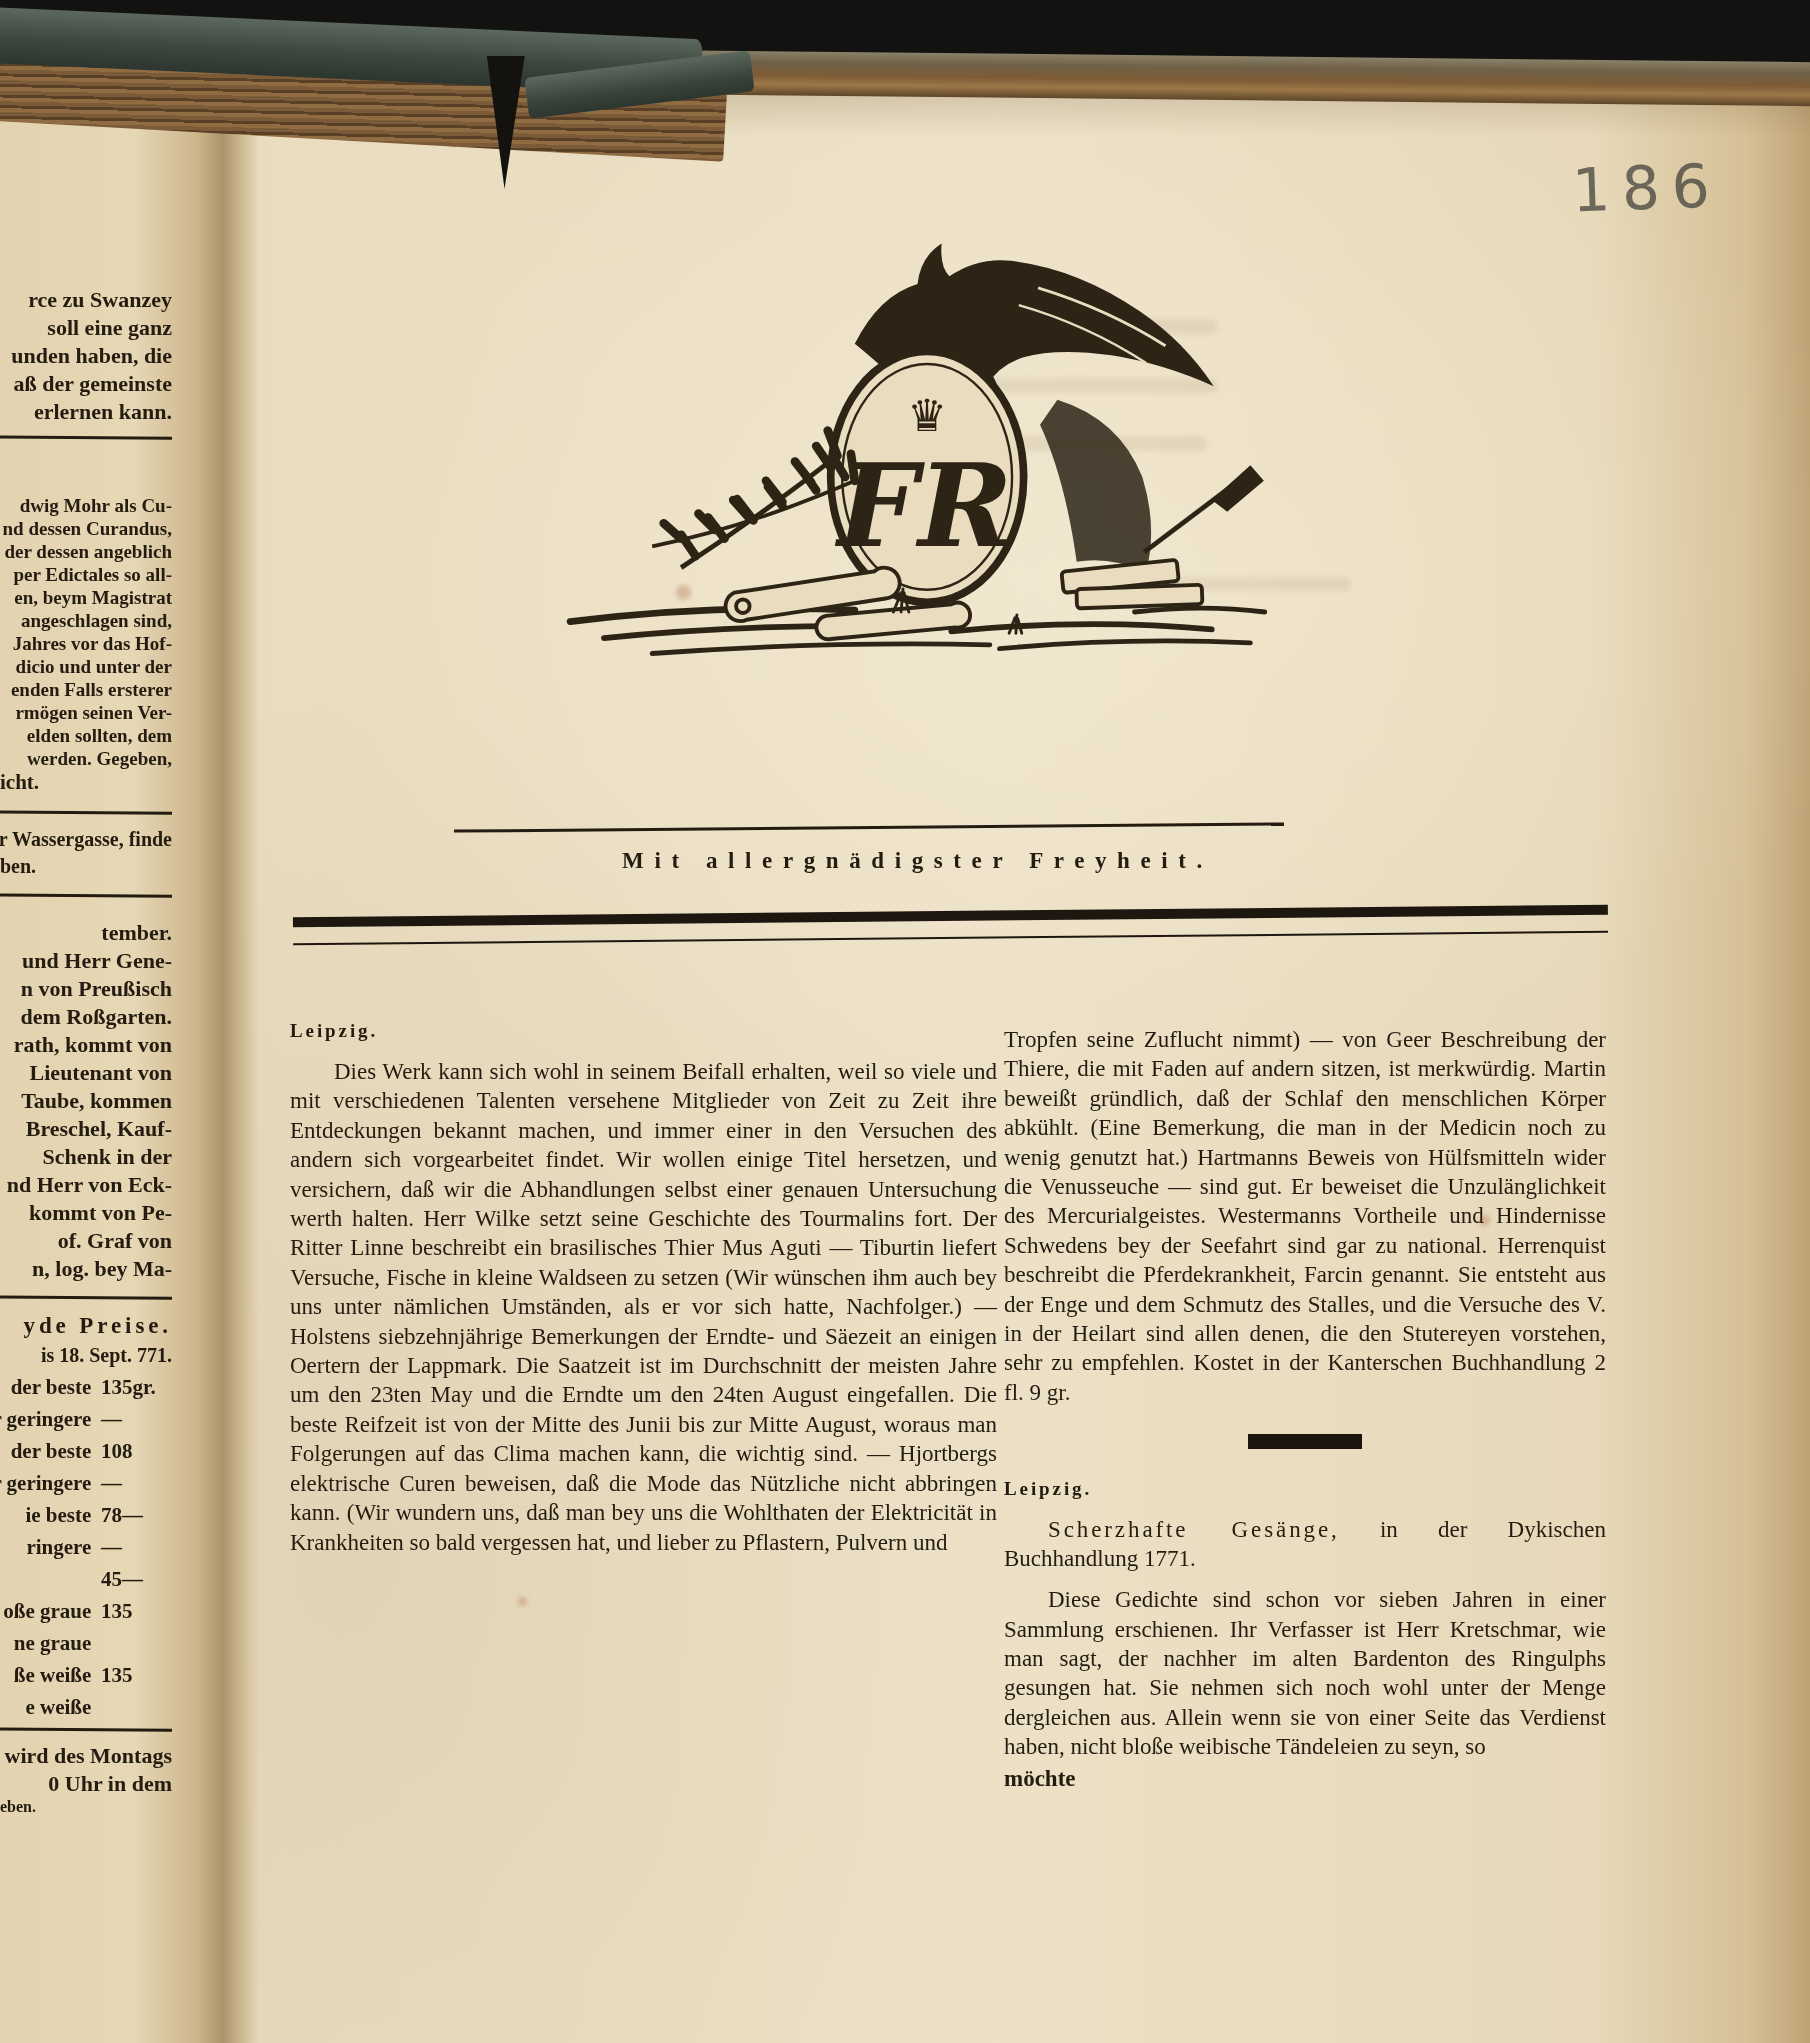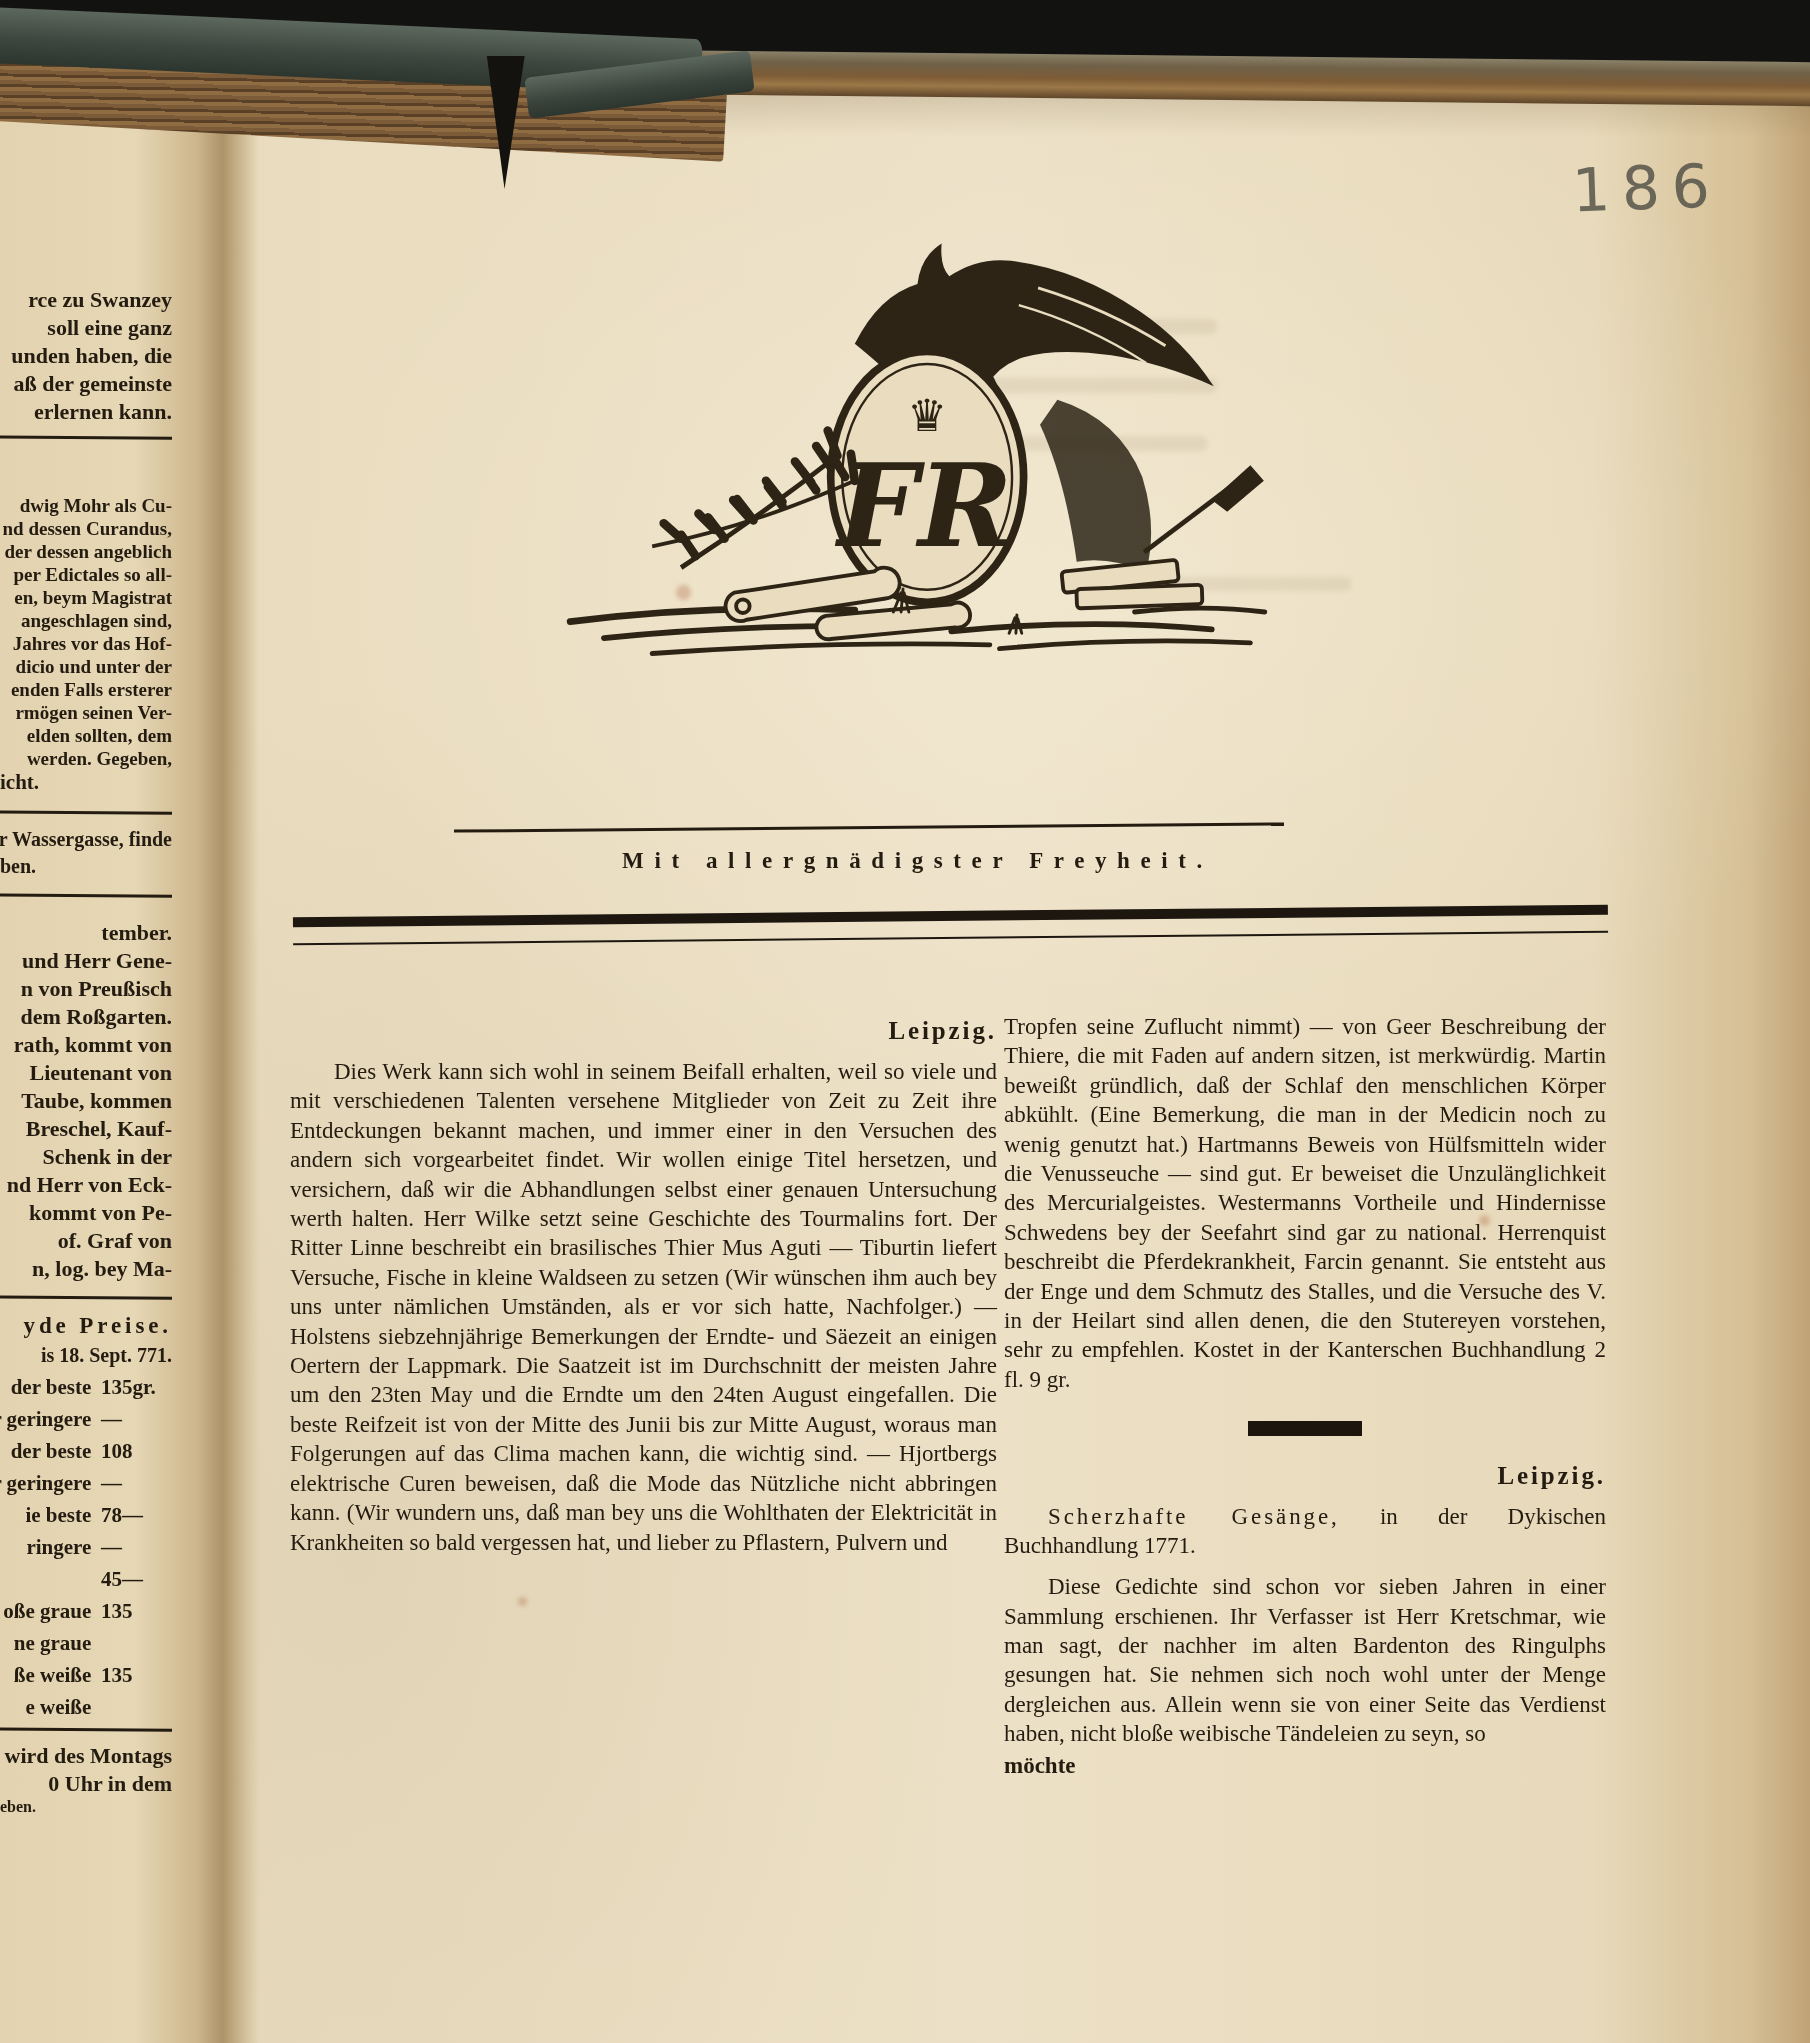--- a/index.html
+++ b/index.html
@@ -58,23 +58,23 @@
   .privilege{position:absolute;left:290px;top:848px;width:1255px;text-align:center;
     font-size:23px;font-weight:bold;letter-spacing:10.6px;}
   .thickrule{position:absolute;left:293px;top:911px;width:1315px;height:16.4px;
     border-top:10.6px solid #1d1710;border-bottom:2.9px solid #1d1710;transform:rotate(-.55deg);}
   .issueline{position:absolute;left:290px;top:956px;width:1274px;text-align:center;
     font-size:29px;font-weight:bold;}
   .issueline .gap{display:inline-block;width:44px;}
   .col{position:absolute;font-size:23px;line-height:29.4px;text-align:justify;}
   .col-l{left:290px;top:1016px;width:707px;}
   .col-r{left:1004px;top:1008px;width:602px;}
-  .chead{text-align:right;font-size:25px;font-weight:bold;letter-spacing:2.9px;}
+  .chead{text-align:left;font-size:19px;font-weight:bold;letter-spacing:2.9px;}
   .para{margin:11.6px 0 0 0;text-indent:44px;}
-  .para.noindent{text-indent:0;margin-top:4px;font-family:Liberation Serif, serif;}
+  .para.noindent{text-indent:0;margin-top:17px;font-family:Liberation Serif, serif;}
   .divbar{width:114px;height:14.5px;background:#1b150e;margin:27px auto 0 auto;}
   .chead2{margin-top:25px;}
   .lead-emph{font-weight:normal;letter-spacing:2.9px;}
   .catchword{text-align:left;margin-top:1.9px;font-weight:bold;}
   .vignette{position:absolute;left:536px;top:228px;width:763px;height:439px;}
 </style>
 </head>
 <body>
 
 <div id="stage">

